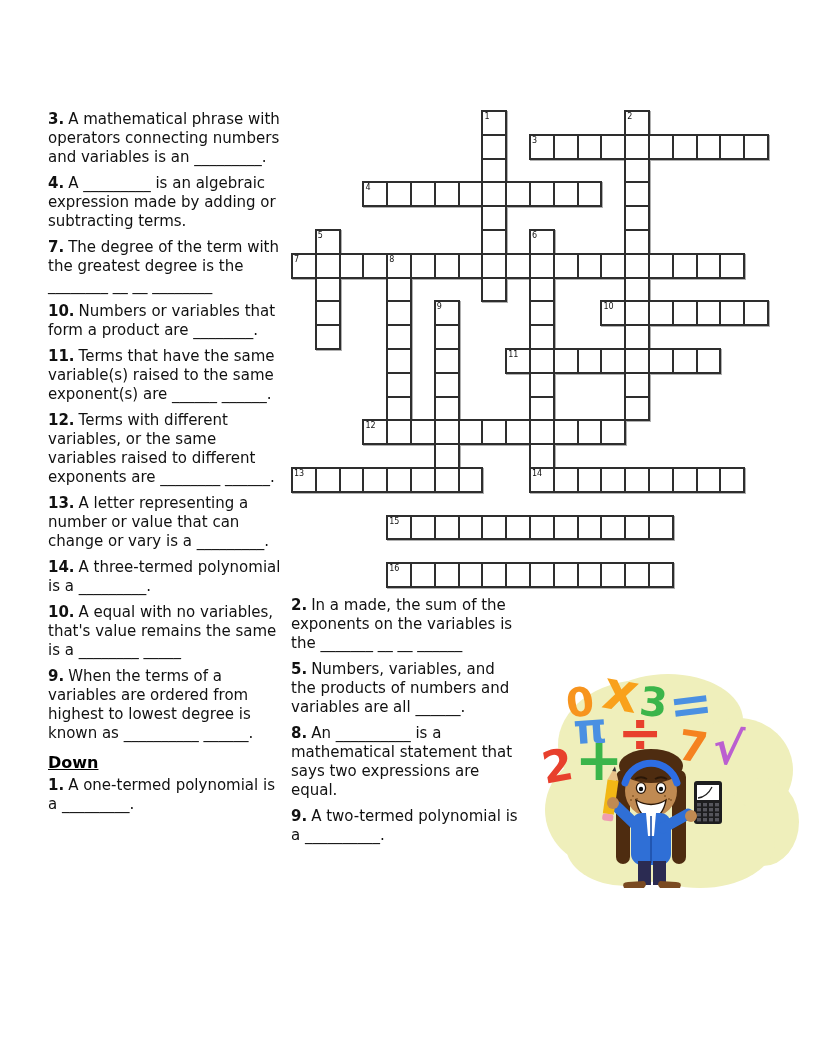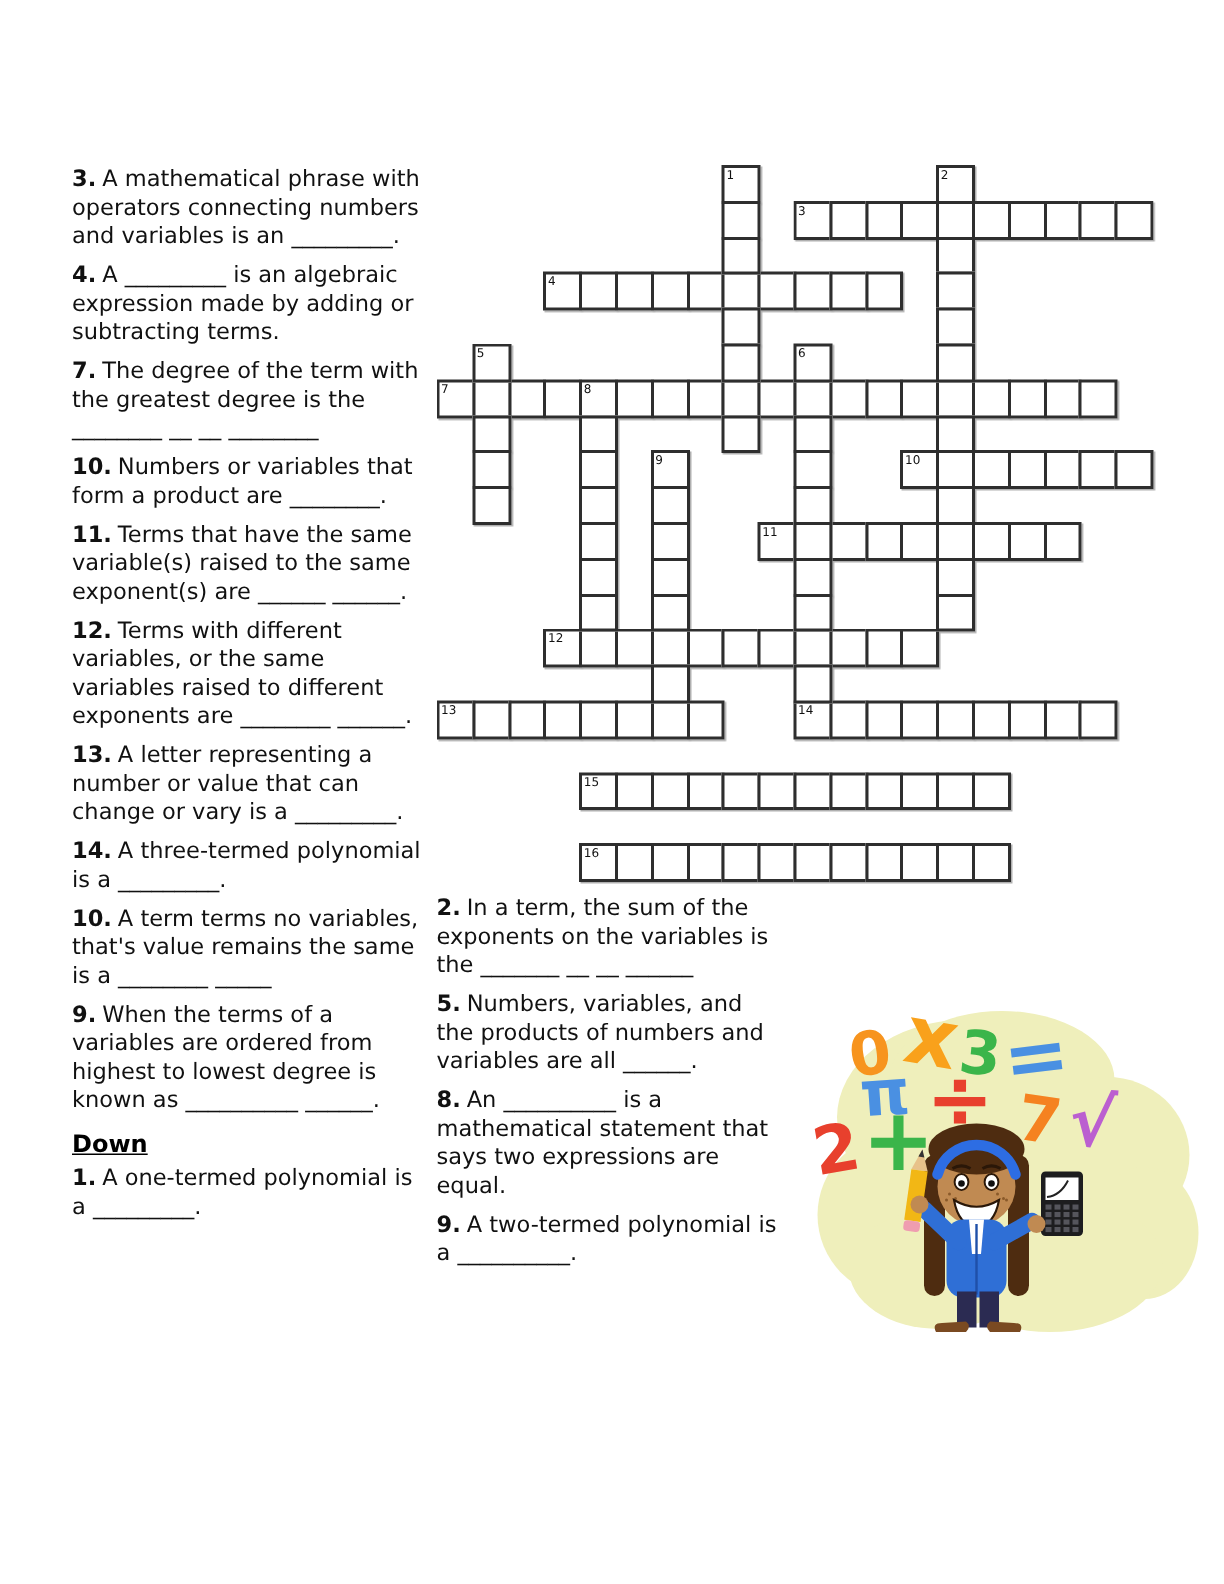--- a/index.html
+++ b/index.html
@@ -32,28 +32,28 @@
 
   <div class="col col-left">
     <p class="clue"><b>3.</b><span>A mathematical phrase with operators connecting numbers and variables is an _________.</span></p>
     <p class="clue"><b>4.</b><span>A _________ is an algebraic expression made by adding or subtracting terms.</span></p>
     <p class="clue"><b>7.</b><span>The degree of the term with the greatest degree is the ________ __ __ ________</span></p>
     <p class="clue"><b>10.</b><span>Numbers or variables that form a product are ________.</span></p>
     <p class="clue"><b>11.</b><span>Terms that have the same variable(s) raised to the same exponent(s) are ______ ______.</span></p>
     <p class="clue"><b>12.</b><span>Terms with different variables, or the same variables raised to different exponents are ________ ______.</span></p>
     <p class="clue"><b>13.</b><span>A letter representing a number or value that can change or vary is a _________.</span></p>
     <p class="clue"><b>14.</b><span>A three-termed polynomial is a _________.</span></p>
-    <p class="clue"><b>10.</b><span>A term terms no variables, that's value remains the same is a ________ _____</span></p>
+    <p class="clue"><b>10.</b><span>A equal with no variables, that's value remains the same is a ________ _____</span></p>
     <p class="clue"><b>9.</b><span>When the terms of a variables are ordered from highest to lowest degree is known as __________ ______.</span></p>
     <h2 class="sec-heading down-h">Down</h2>
     <p class="clue"><b>1.</b><span>A one-termed polynomial is a _________.</span></p>
   </div>
 
   <div class="col col-mid">
-    <p class="clue"><b>2.</b><span>In a term, the sum of the exponents on the variables is the _______ __ __ ______</span></p>
+    <p class="clue"><b>2.</b><span>In a made, the sum of the exponents on the variables is the _______ __ __ ______</span></p>
     <p class="clue"><b>5.</b><span>Numbers, variables, and the products of numbers and variables are all ______.</span></p>
     <p class="clue"><b>8.</b><span>An __________ is a mathematical statement that says two expressions are equal.</span></p>
     <p class="clue"><b>9.</b><span>A two-termed polynomial is a __________.</span></p>
   </div>
 
   <div class="grid">
       <div class="cell" style="left: 529px; top: 133.8px; height: 25.8px; width: 25.8px;">
         <span class="cnum">3</span>
       </div>
       <div class="cell" style="left: 552.8px; top: 133.8px; height: 25.8px; width: 25.8px;"></div>

